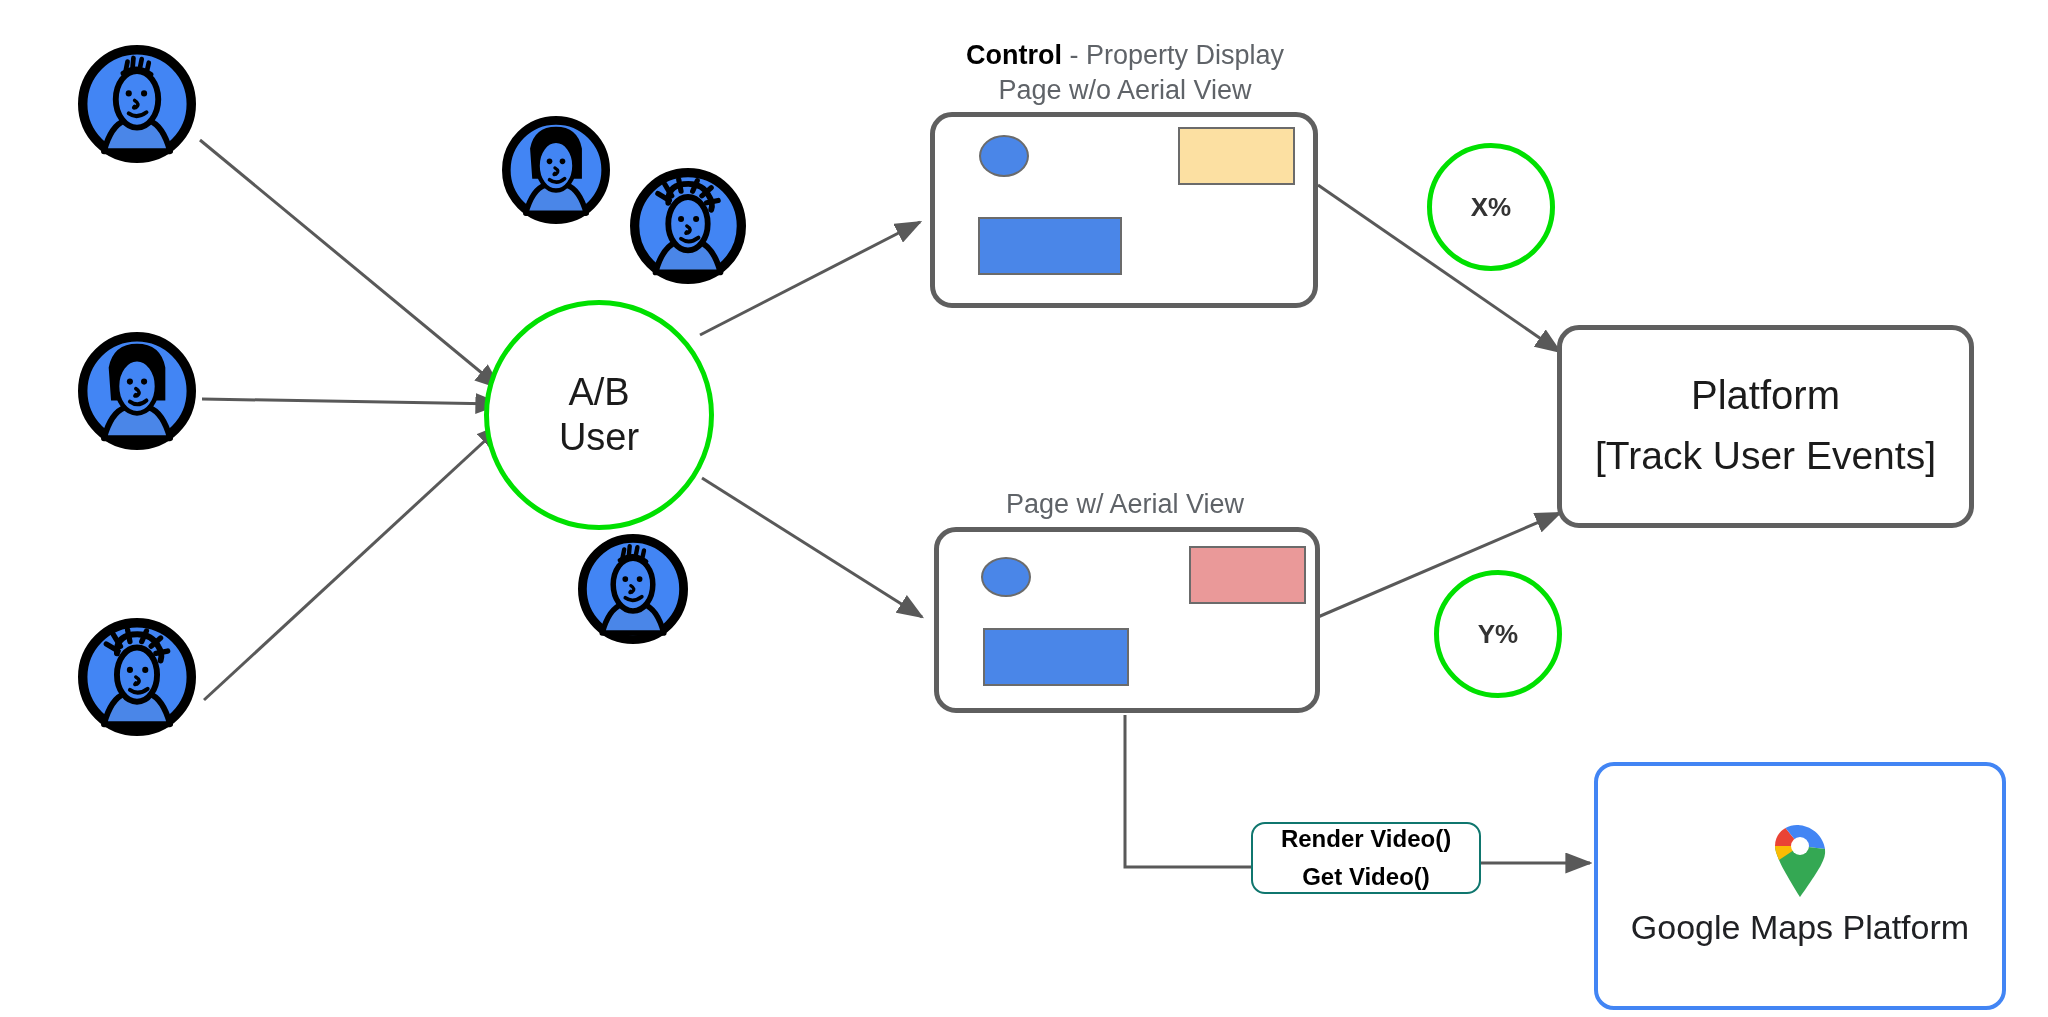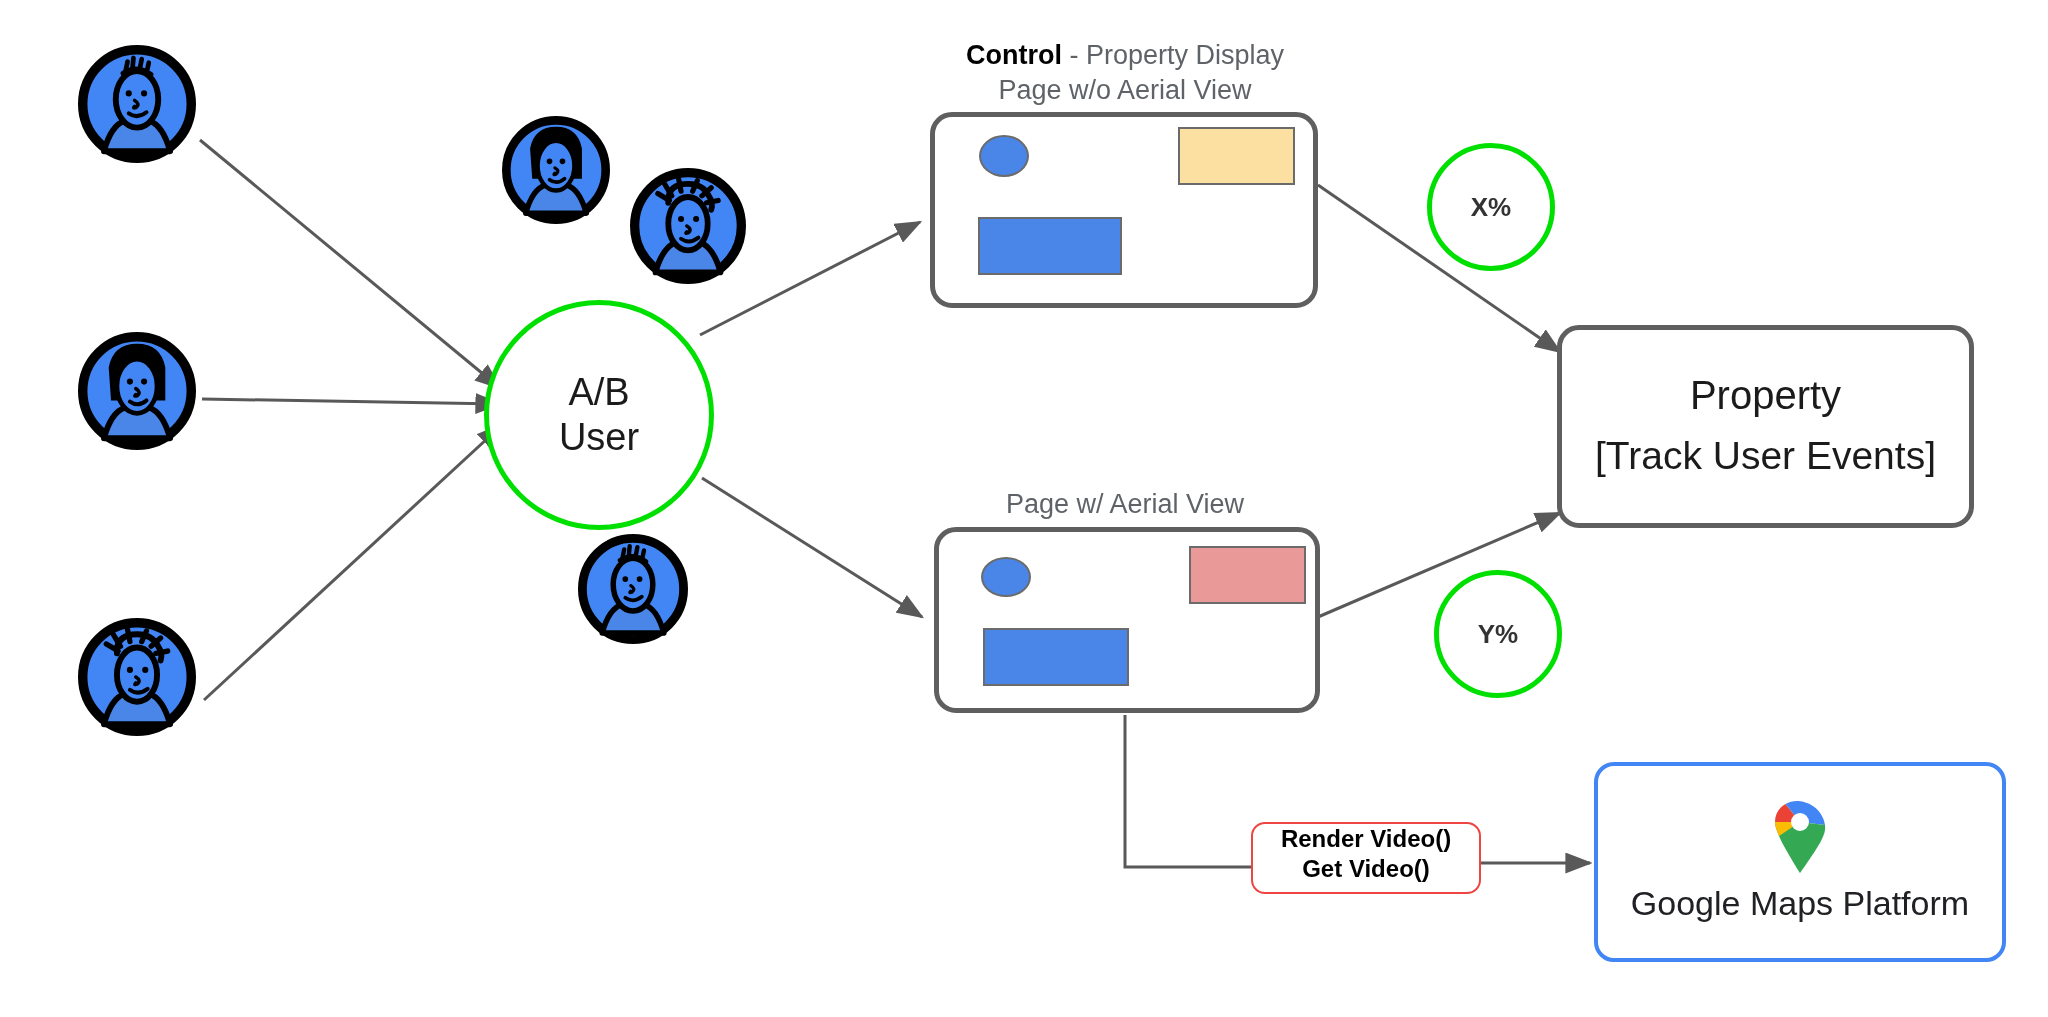--- a/index.html
+++ b/index.html
@@ -103,28 +103,28 @@
     align-items: center;
     justify-content: center;
     color: #1b1b1b;
   }
   .analytics-title { font-size: 40px; line-height: 1.12; }
   .analytics-sub   { font-size: 39px; line-height: 1.25; margin-top: 14px; }
 
   
   .render-box {
     position: absolute;
-    border: 2px solid #ef4444;
+    border: 2px solid #0f766e;
     border-radius: 14px;
     background: #ffffff;
     box-sizing: border-box;
     display: flex;
     flex-direction: column;
     align-items: center;
-    justify-content: flex-start;
+    justify-content: space-between;
     font-weight: bold;
     font-size: 24px;
     line-height: 1.25;
     color: #000000;
   }
 
   
   .gmp-box {
     position: absolute;
     border: 4px solid #4285F4;
@@ -284,30 +284,30 @@
 
   <div class="pct-circle" style="left:1427px; top:143px; width:118px; height:118px; border:5px solid #00e000; font-size:26px;">
     <span>X%</span>
   </div>
 
   <div class="pct-circle" style="left:1434px; top:570px; width:118px; height:118px; border:5px solid #00e000; font-size:26px;">
     <span>Y%</span>
   </div>
 
   <div class="analytics-box" style="left:1557px; top:325px; width:417px; height:203px;">
-    <div class="analytics-title">Property</div>
+    <div class="analytics-title">Platform</div>
     <div class="analytics-sub">[Track User Events]</div>
   </div>
 
   <div class="render-box" style="left:1251px; top:822px; width:230px; height:72px;">
     <div>Render Video()</div>
     <div>Get Video()</div>
   </div>
 
-  <div class="gmp-box" style="left:1594px; top:762px; width:412px; height:200px;">
+  <div class="gmp-box" style="left:1594px; top:762px; width:412px; height:248px;">
     <div class="gmp-logo">
       <svg width="54" height="74" viewBox="0 0 54 74" xmlns="http://www.w3.org/2000/svg">
         <path d="M27,73 C27,73 10,46 6,36 C3.5,30 2,26 2,22 L27,22 Z" fill="#34A853"></path>
         <path d="M2,22 C2,14 6,7.5 12.5,4 L27,22 L2,22 Z" fill="#EA4335"></path>
         <path d="M2,22 C2,26 3.5,30 6,36 L27,22 L2,22 Z" fill="#FBBC04"></path>
         <path d="M12.5,4 C16.7,1.6 21.6,0.6 27,1.2 C40,2.6 50.5,12.8 52,25 L27,22 Z" fill="#4285F4"></path>
         <path d="M52,25 C52.7,30.6 51,35.2 48,41 C43,50.5 27,73 27,73 L27,22 Z" fill="#34A853"></path>
         <circle cx="27" cy="22" r="9" fill="#ffffff"></circle>
       </svg>
     </div>

